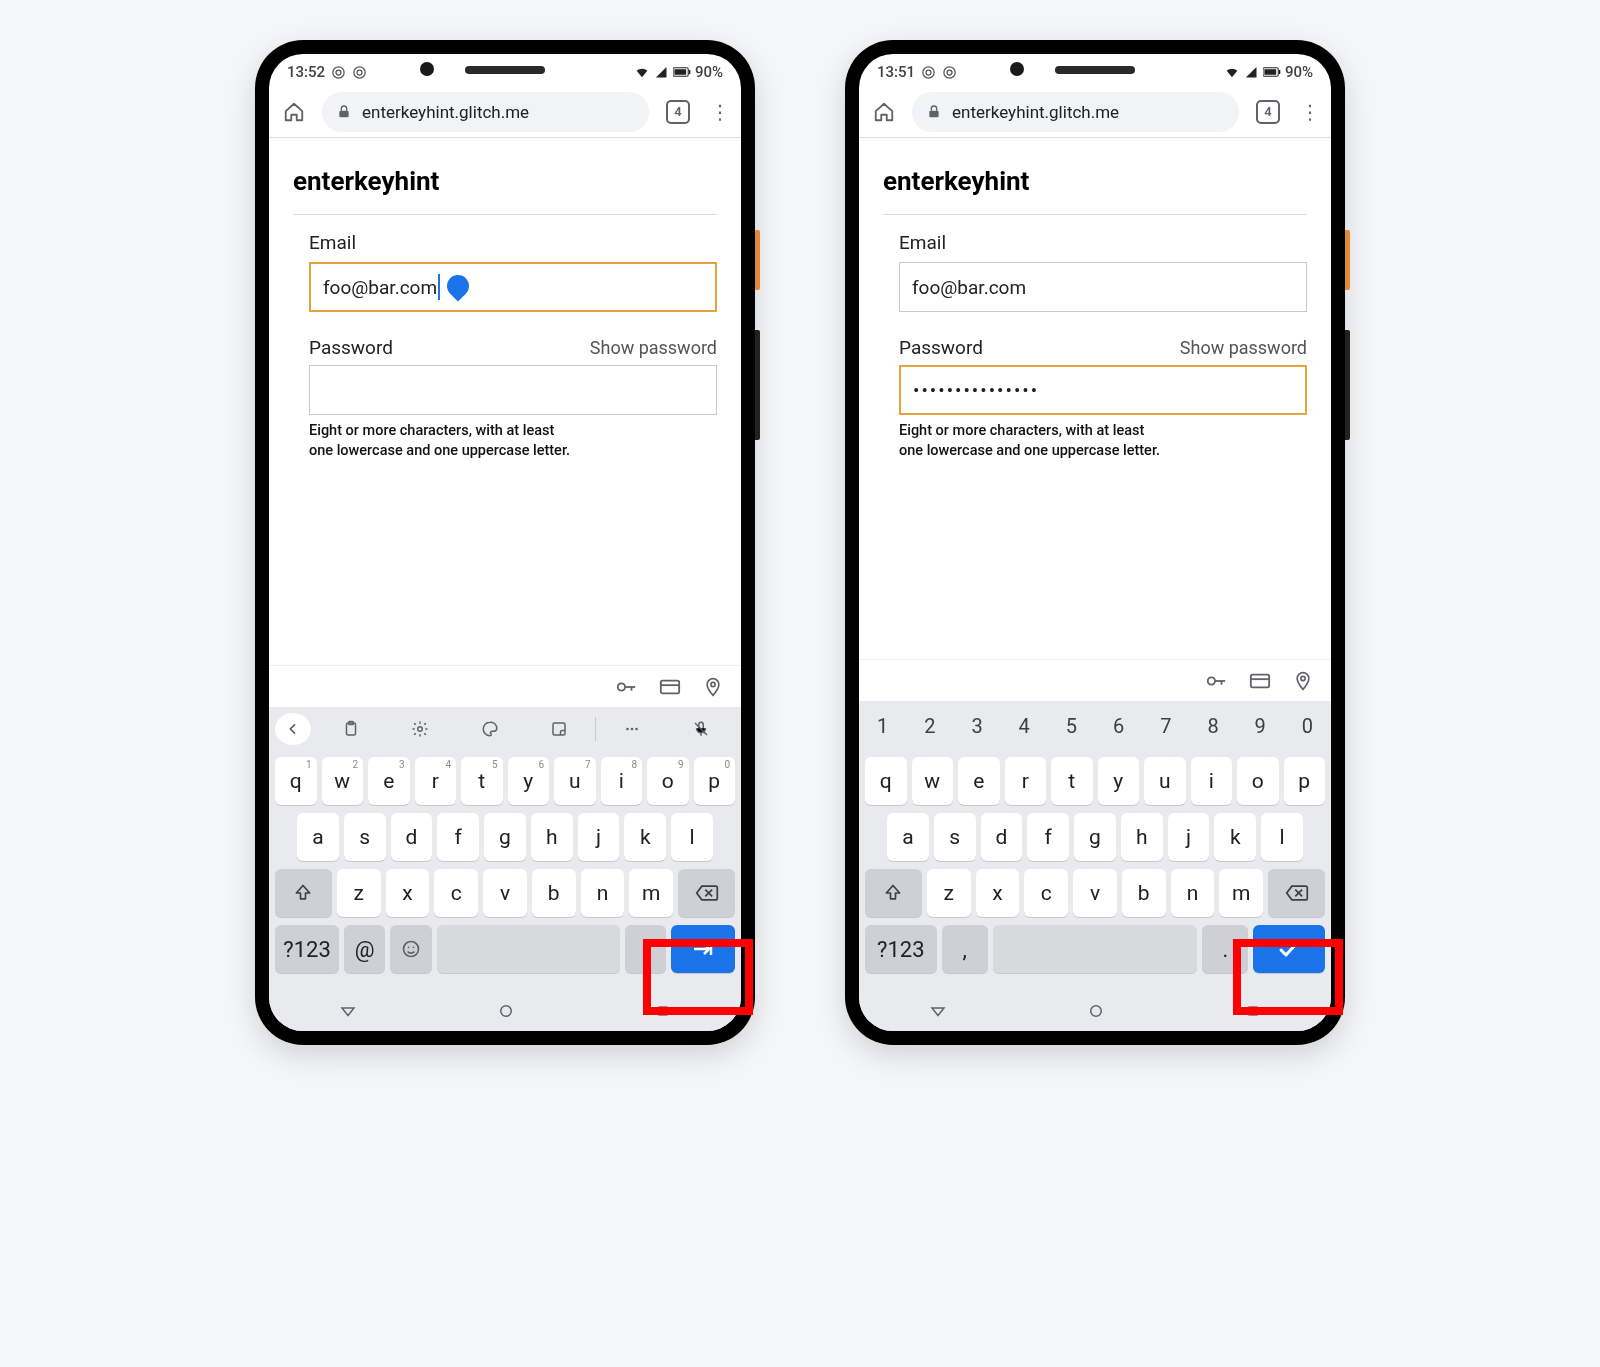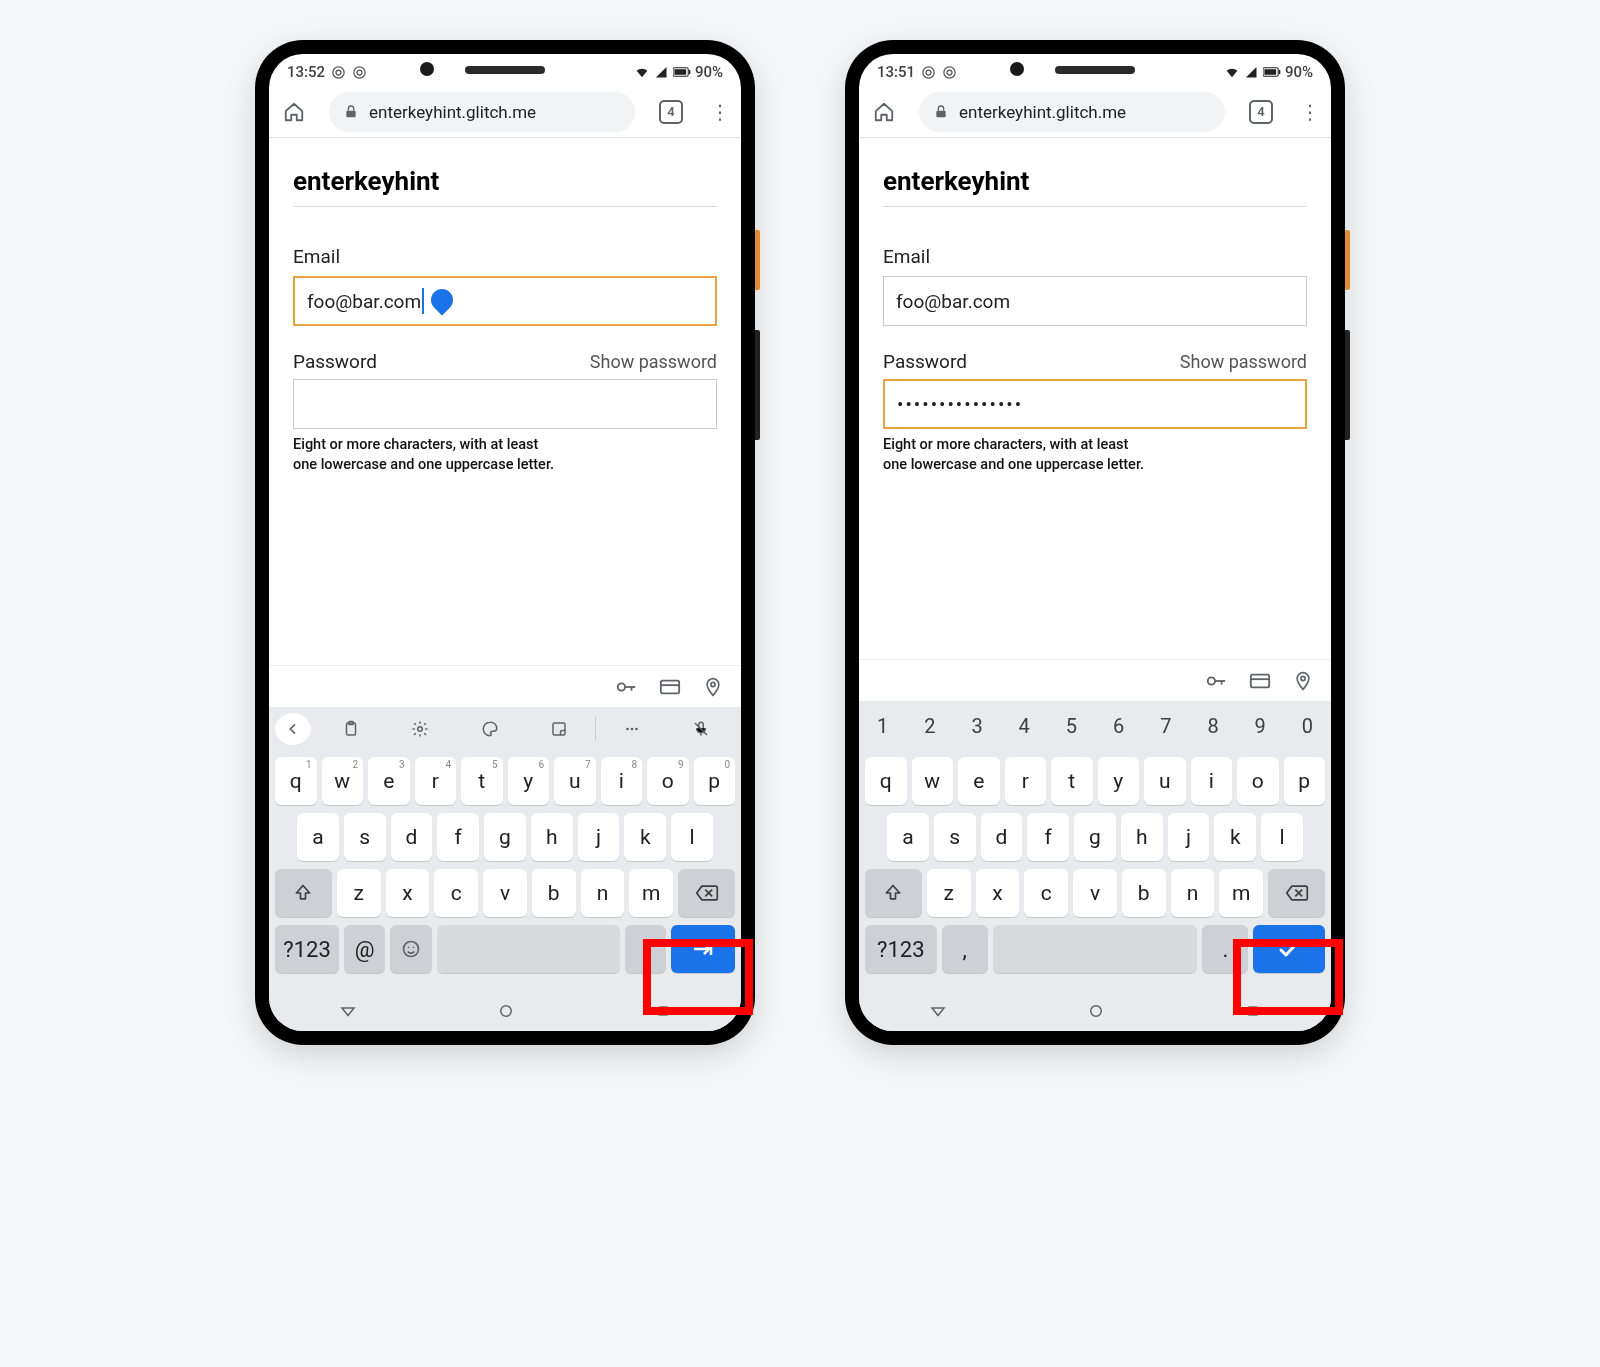--- a/index.html
+++ b/index.html
@@ -71,21 +71,21 @@
   }
   .statusbar .sb-left { display:flex; align-items:center; gap:6px; }
   .statusbar .sb-right { margin-left:auto; display:flex; align-items:center; gap:4px; }
   .ico { display:inline-flex; align-items:center; justify-content:center; }
   
   .browser-bar {
     height: 52px;
     padding: 6px 8px;
     display:flex;
     align-items:center;
-    gap:18px;
+    gap:11px;
     border-bottom: 1px solid #e0e0e0;
   }
   .home-ico { width:34px; display:flex; justify-content:center; }
   .omnibox {
     flex:1;
     height: 40px;
     background: #f1f3f4;
     border-radius: 20px;
     display:flex;
     align-items:center;
@@ -106,23 +106,23 @@
   
   .webpage {
     flex: 1;
     background:#fff;
     padding: 28px 24px 8px;
     overflow:hidden;
   }
   .page-title {
     font-size: 26px;
     font-weight: 700;
-    padding-bottom: 10px;
+    padding-bottom: 18px;
     border-bottom: 1px solid #ddd;
-    margin-bottom: 38px;
+    margin-bottom: 16px;
   }
   .field-label {
     font-size: 19px;
     color:#222;
     margin-bottom: 8px;
   }
   .field-row {
     display:flex;
     justify-content:space-between;
     align-items:baseline;
@@ -155,21 +155,21 @@
   }
   .teardrop {
     position:absolute;
     width:22px; height:22px;
     background:#1a73e8;
     border-radius: 50% 50% 50% 0;
     transform: rotate(-45deg);
     left: 138px;
     top: 44px;
   }
-  .field-block { margin-bottom: 24px; position:relative; }
+  .field-block { margin-bottom: 24px; position:relative;margin-left:16px; }
   .hint-text {
     font-size: 14.5px;
     line-height: 1.35;
     color:#111;
     font-weight:500;
     margin-top:6px;
   }
   
   .suggestion-strip {
     height: 42px;

